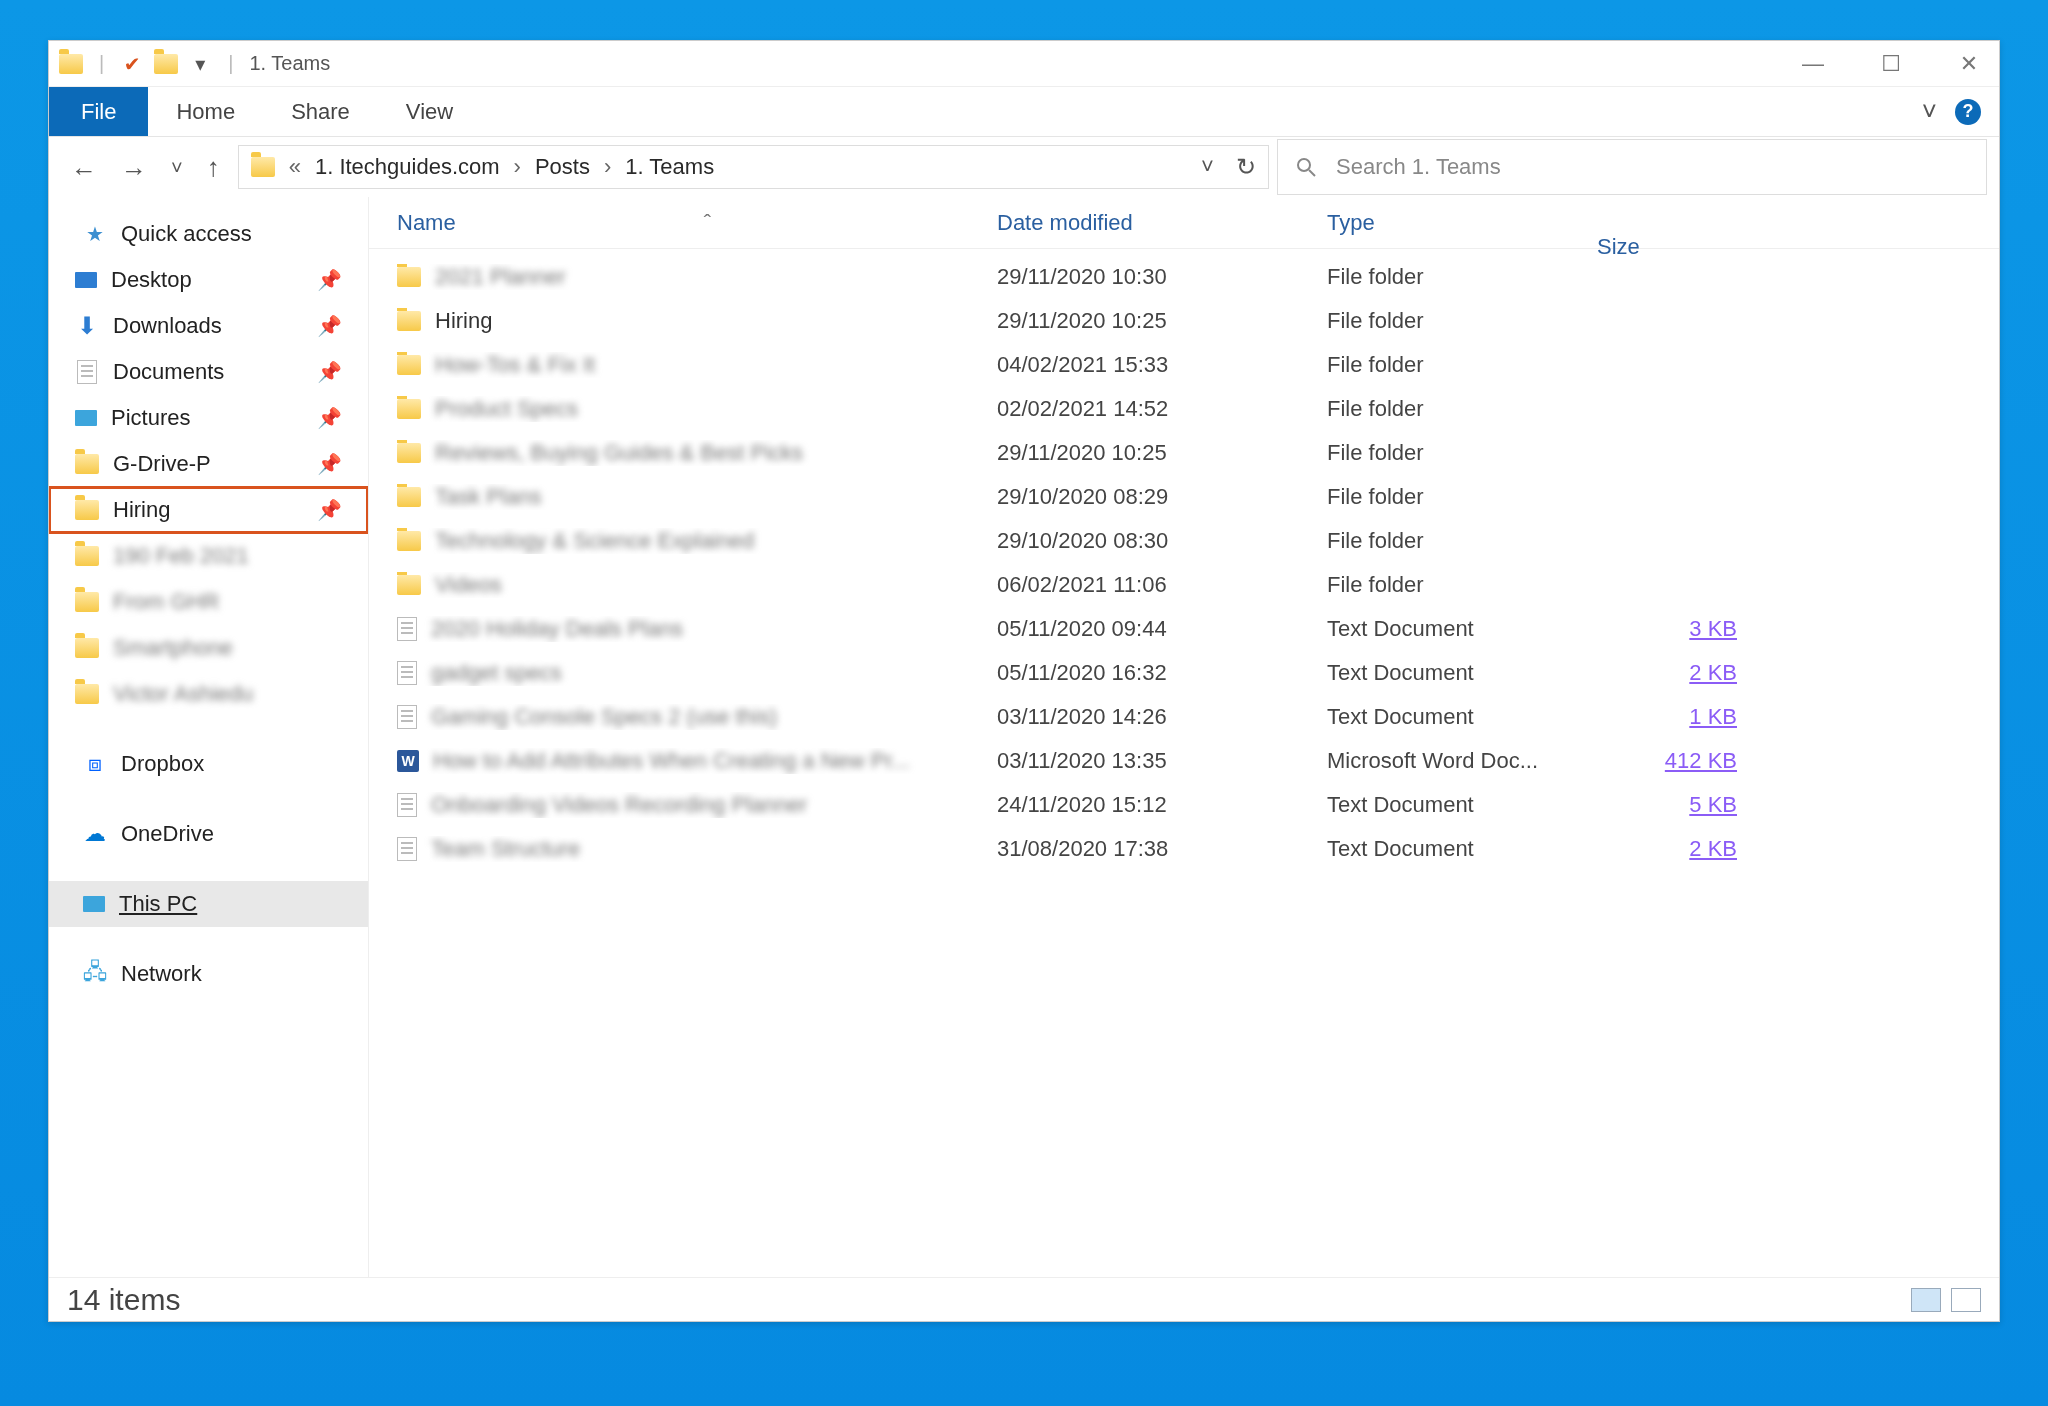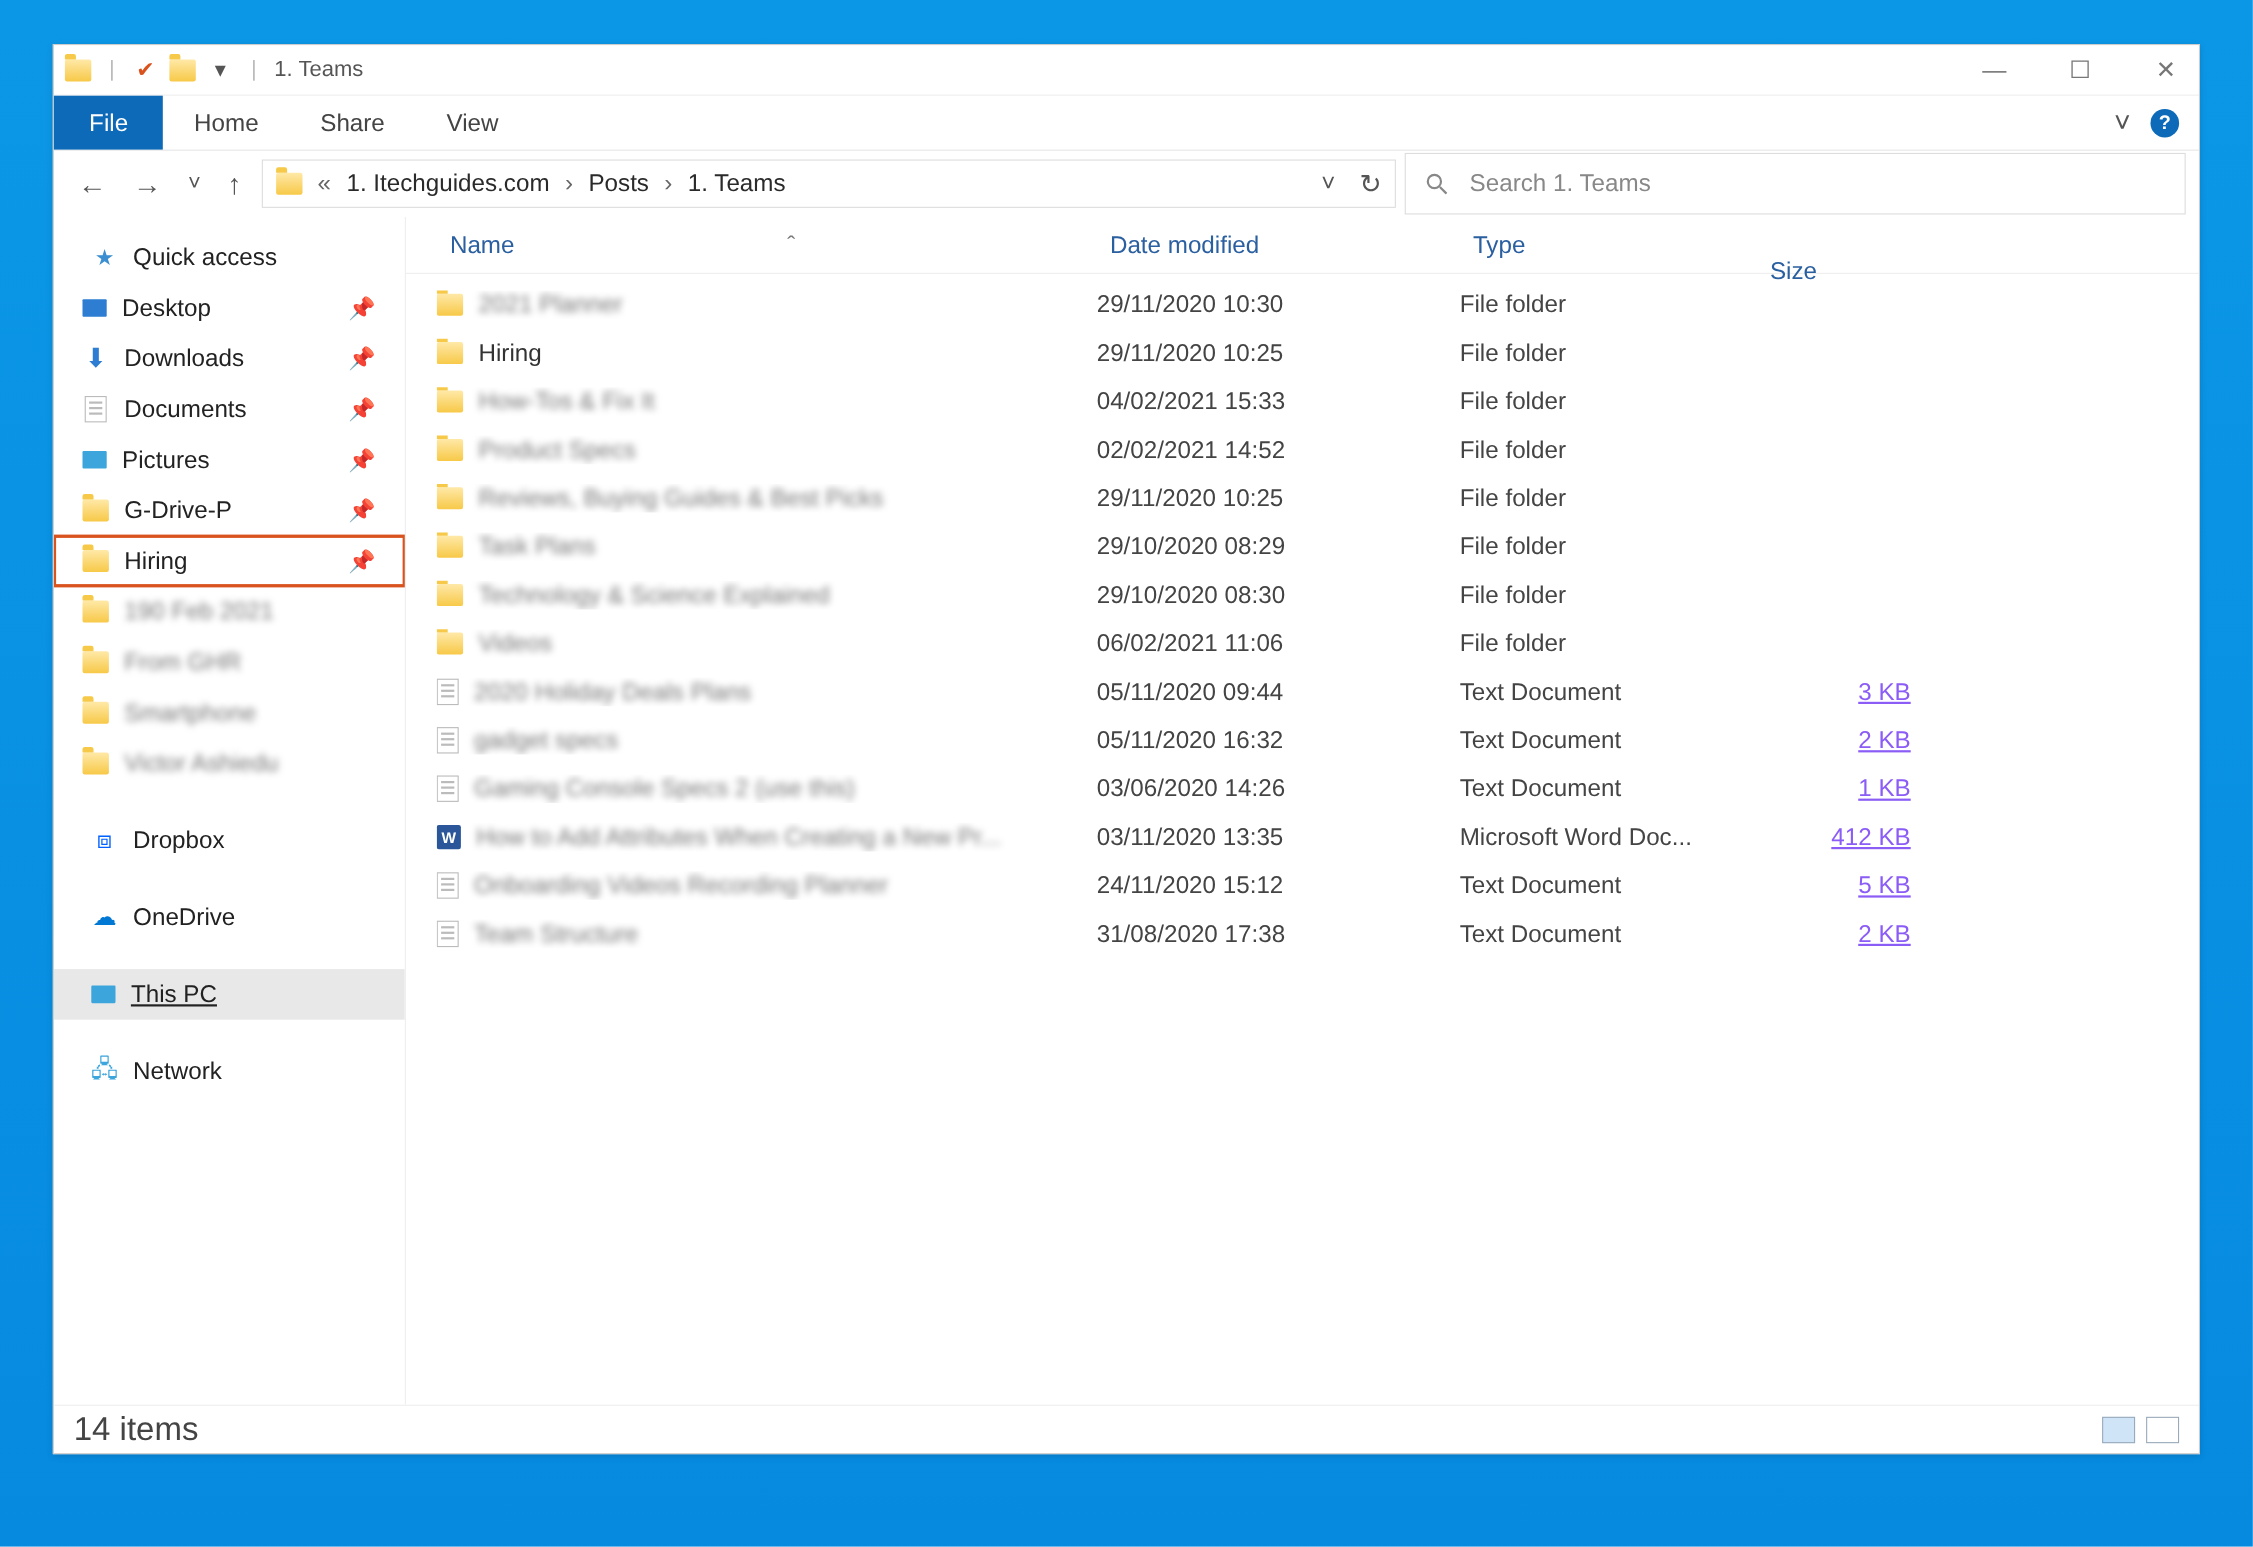--- a/index.html
+++ b/index.html
@@ -28,21 +28,21 @@
   .side-item { display:flex; align-items:center; gap:14px; padding:4px 12px 4px 34px; height:46px; font-size:22px; color:#222; }
   .side-item.indent { padding-left:26px; }
   .side-item .pin { margin-left:auto; color:#9aa; font-size:20px; padding-right:14px; }
   .side-item.selected-box { outline:3px solid #d9531e; outline-offset:-2px; }
   .side-item.thispc { background:#e8e8e8;text-decoration:underline; }
   .side-item.group-top { margin-top:24px; }
   .icon { width:24px; height:24px; display:inline-flex; align-items:center; justify-content:center; font-size:20px; }
   .blur { filter: blur(3.5px); color:#777; }
   .content { flex:1; display:flex; flex-direction:column; overflow:hidden; }
   .columns { display:flex; align-items:center; height:52px; border-bottom:1px solid #eee; font-size:22px; color:#2a5fa0; padding-left:28px; }
-  .col-name { width:600px; display:flex; align-items:center; gap:8px;margin-left:12px; }
+  .col-name { width:600px; display:flex; align-items:center; gap:8px; }
   .col-date { width:330px; }
   .col-type { width:270px; }
   .col-size { width:170px; padding-right:30px;margin-top:48px; }
   .rows { flex:1; overflow-y:auto; padding-top:6px; }
   .row { display:flex; align-items:center; height:44px; padding-left:28px; font-size:22px; color:#333; }
   .row .c-name { width:600px; display:flex; align-items:center; gap:14px; white-space:nowrap; overflow:hidden; text-overflow:ellipsis; }
   .row .c-date { width:330px; color:#444; }
   .row .c-type { width:270px; color:#444; white-space:nowrap; overflow:hidden; text-overflow:ellipsis; }
   .row .c-size { width:170px; text-align:right; padding-right:30px; color:#8b5cf6;text-decoration:underline; }
   .folder-icon { width:24px; height:20px; background:linear-gradient(#ffe9a8,#f7c948); border-radius:2px; display:inline-block; position:relative; }
@@ -311,21 +311,21 @@
             </div>
             <div class="c-date">05/11/2020 16:32</div>
             <div class="c-type">Text Document</div>
             <div class="c-size">2 KB</div>
           </div>
           <div class="row">
             <div class="c-name">
               <span class="doc-icon"></span>
               <span class="blur">Gaming Console Specs 2 (use this)</span>
             </div>
-            <div class="c-date">03/06/2020 14:26</div>
+            <div class="c-date">03/11/2020 14:26</div>
             <div class="c-type">Text Document</div>
             <div class="c-size">1 KB</div>
           </div>
           <div class="row">
             <div class="c-name">
               <span class="word-icon">W</span>
               <span class="blur">How to Add Attributes When Creating a New Pr...</span>
             </div>
             <div class="c-date">03/11/2020 13:35</div>
             <div class="c-type">Microsoft Word Doc...</div>

